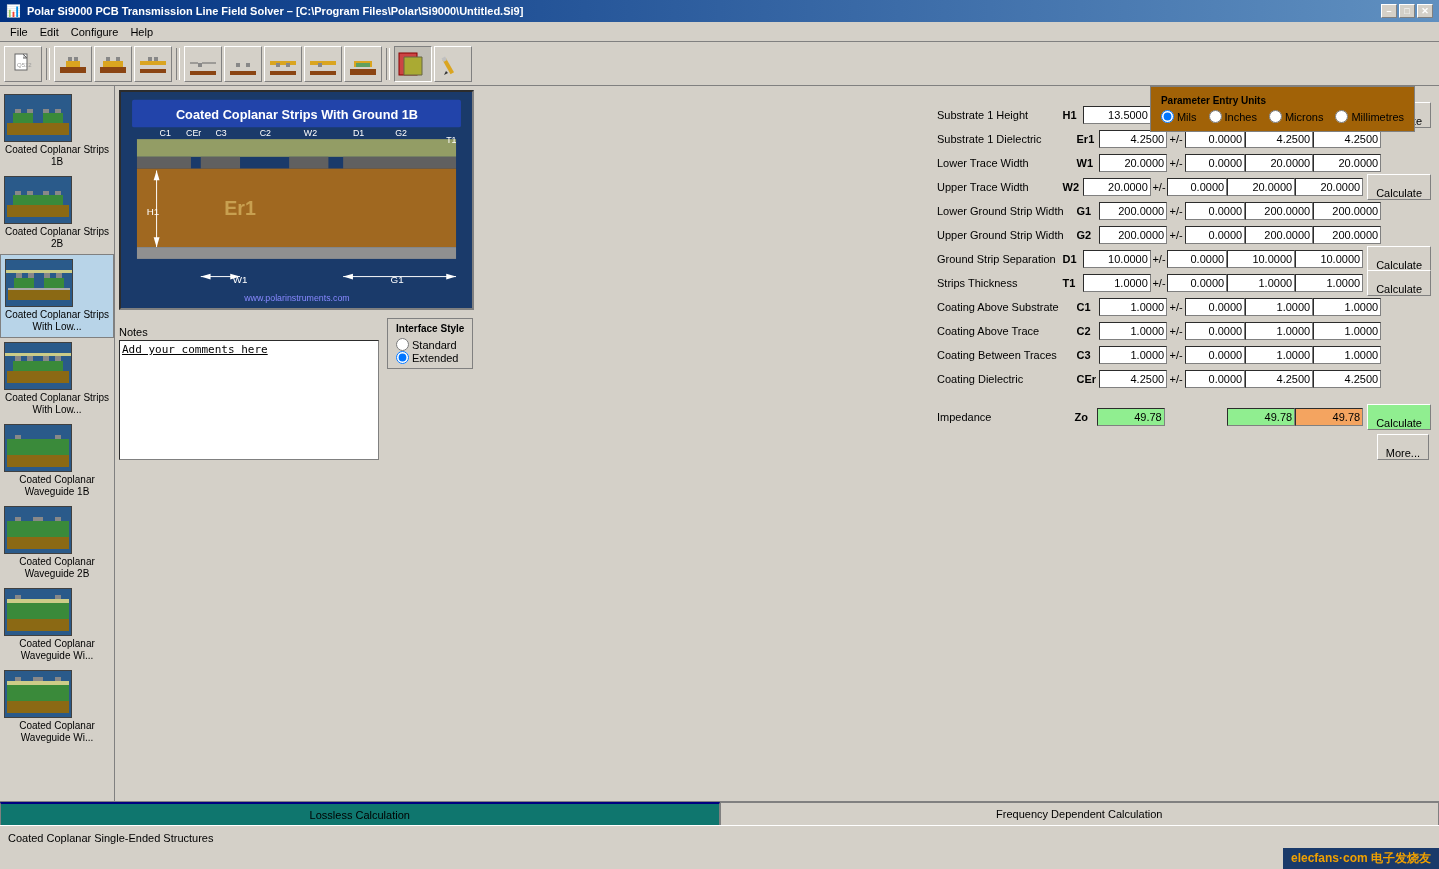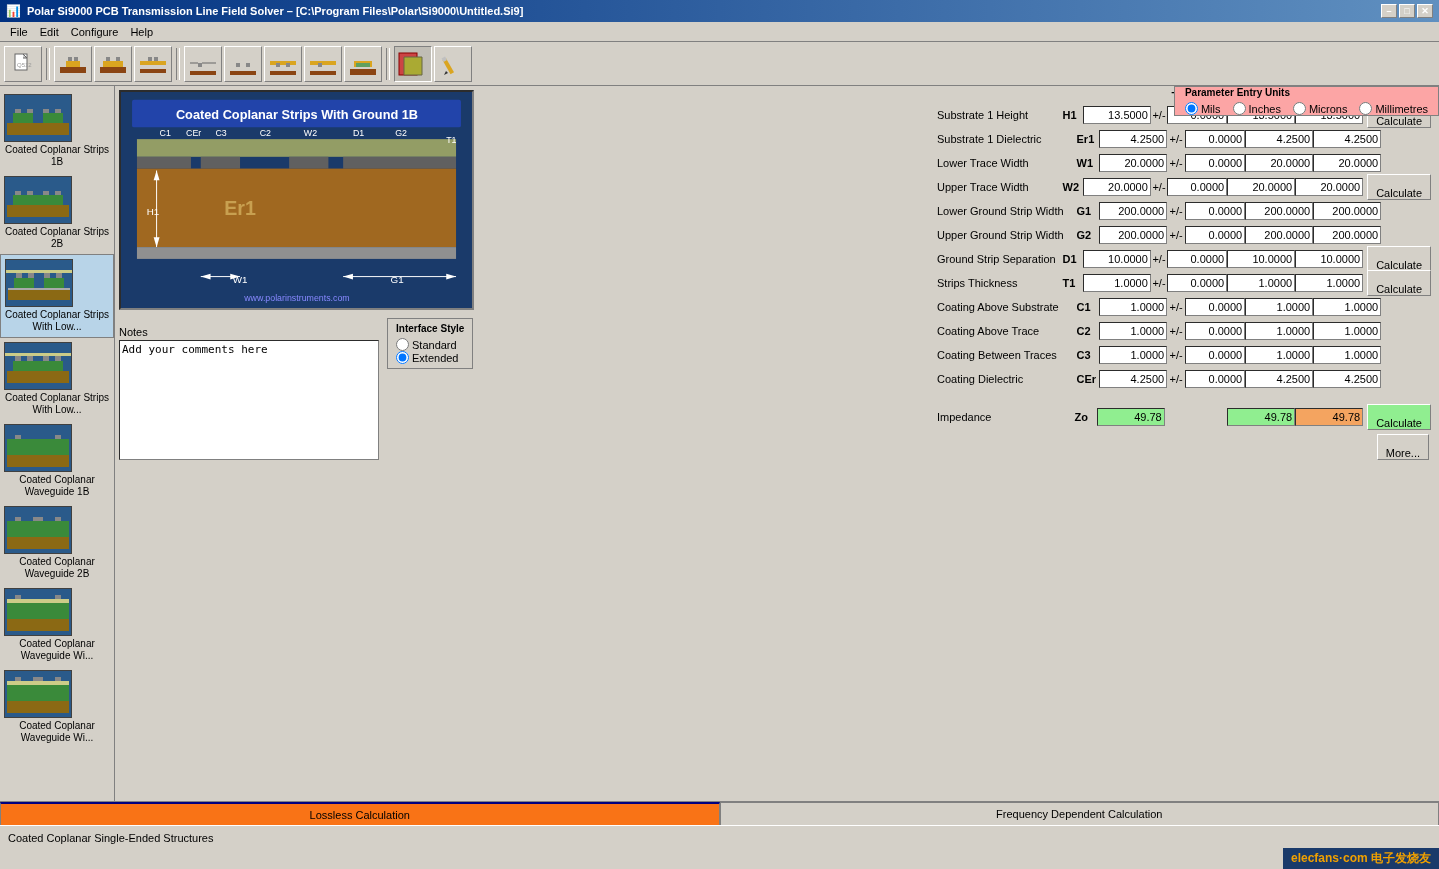--- a/index.html
+++ b/index.html
@@ -128,20 +128,21 @@
     }
     .notes-label { font-size: 11px; margin-bottom: 2px; }
     .notes-textarea {
       width: 260px;
       height: 120px;
       border: 1px inset #808080;
       background: white;
       font-size: 11px;
       padding: 2px;
       resize: none;
+      text-decoration: underline;
     }
     
     .options-col {
       margin-left: 8px;
       display: flex;
       flex-direction: column;
       gap: 8px;
     }
     .option-panel {
       background: #d4d0c8;
@@ -248,21 +249,21 @@
     }
     .bottom-tab {
       flex: 1;
       border: 1px solid #808080;
       border-bottom: none;
       background: #d4d0c8;
       display: flex; align-items: center; justify-content: center;
       font-size: 11px;
       cursor: pointer;
     }
-    .bottom-tab.active { background: #f97316; border-top: 2px solid #000080; }
+    .bottom-tab.active { background: #0f766e; border-top: 2px solid #000080; }
     
     .status-bar {
       height: 24px;
       background: #d4d0c8;
       border-top: 1px solid #fff;
       display: flex;
       align-items: center;
       padding: 0 8px;
       font-size: 11px;
     }
@@ -735,21 +736,21 @@
       <input class="param-min" style="background: rgb(144, 238, 144);" value="49.78">
       <input class="param-max" style="background: rgb(244, 164, 96);" value="49.78">
       <button class="calc-btn" style="background:#90ee90;">Calculate</button>
     </div>
     <div style="display:flex; justify-content:flex-end; margin-top:4px;">
       <button class="calc-btn" style="margin-right:2px;">More...</button>
     </div>
   </div>
 </div>
 
-<div style="position:absolute; top:86px; right:0; background:#fca5a5; border:1px solid #808080; padding:0 10px;">
+<div style="position:absolute; top:86px; right:24px; background:#a16207; border:1px solid #808080; padding:8px 10px;">
   <div class="units-title">Parameter Entry Units</div>
   <div class="units-row">
     <div class="radio-group">
       <input type="radio" name="units" checked="" style="">
       <label>Mils</label>
     </div>
     <div class="radio-group">
       <input type="radio" name="units" style="">
       <label>Inches</label>
     </div>

